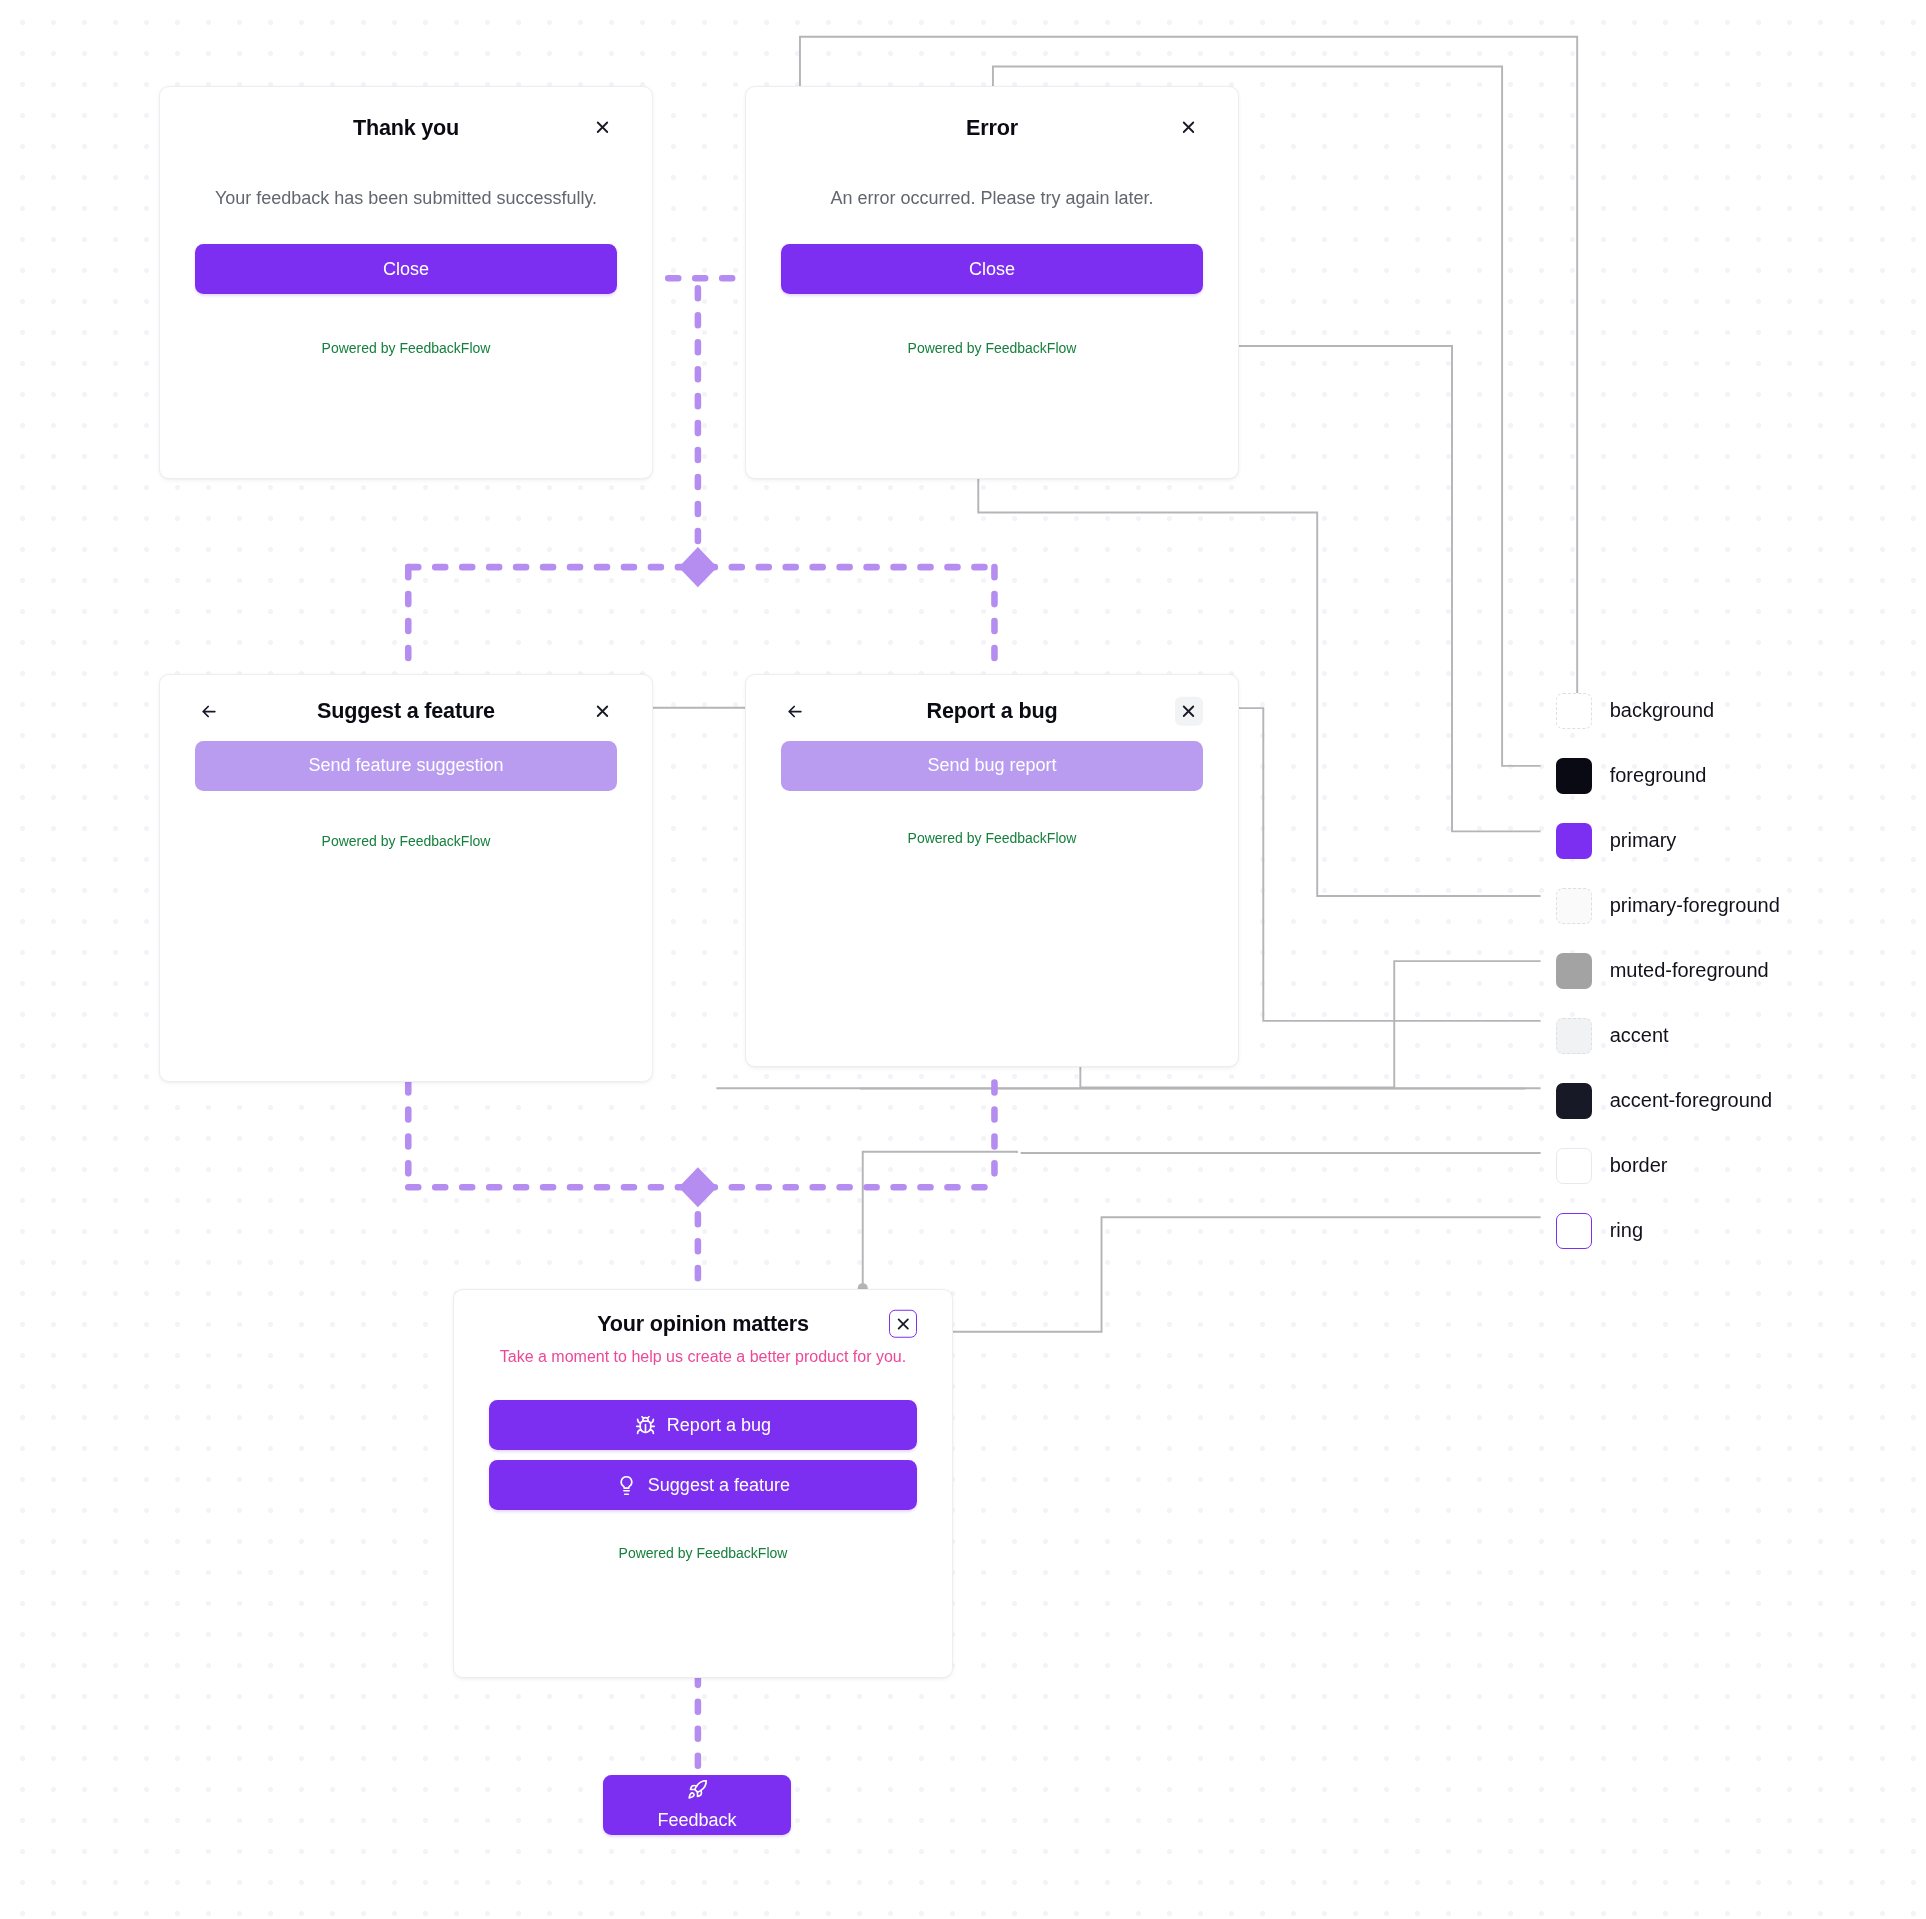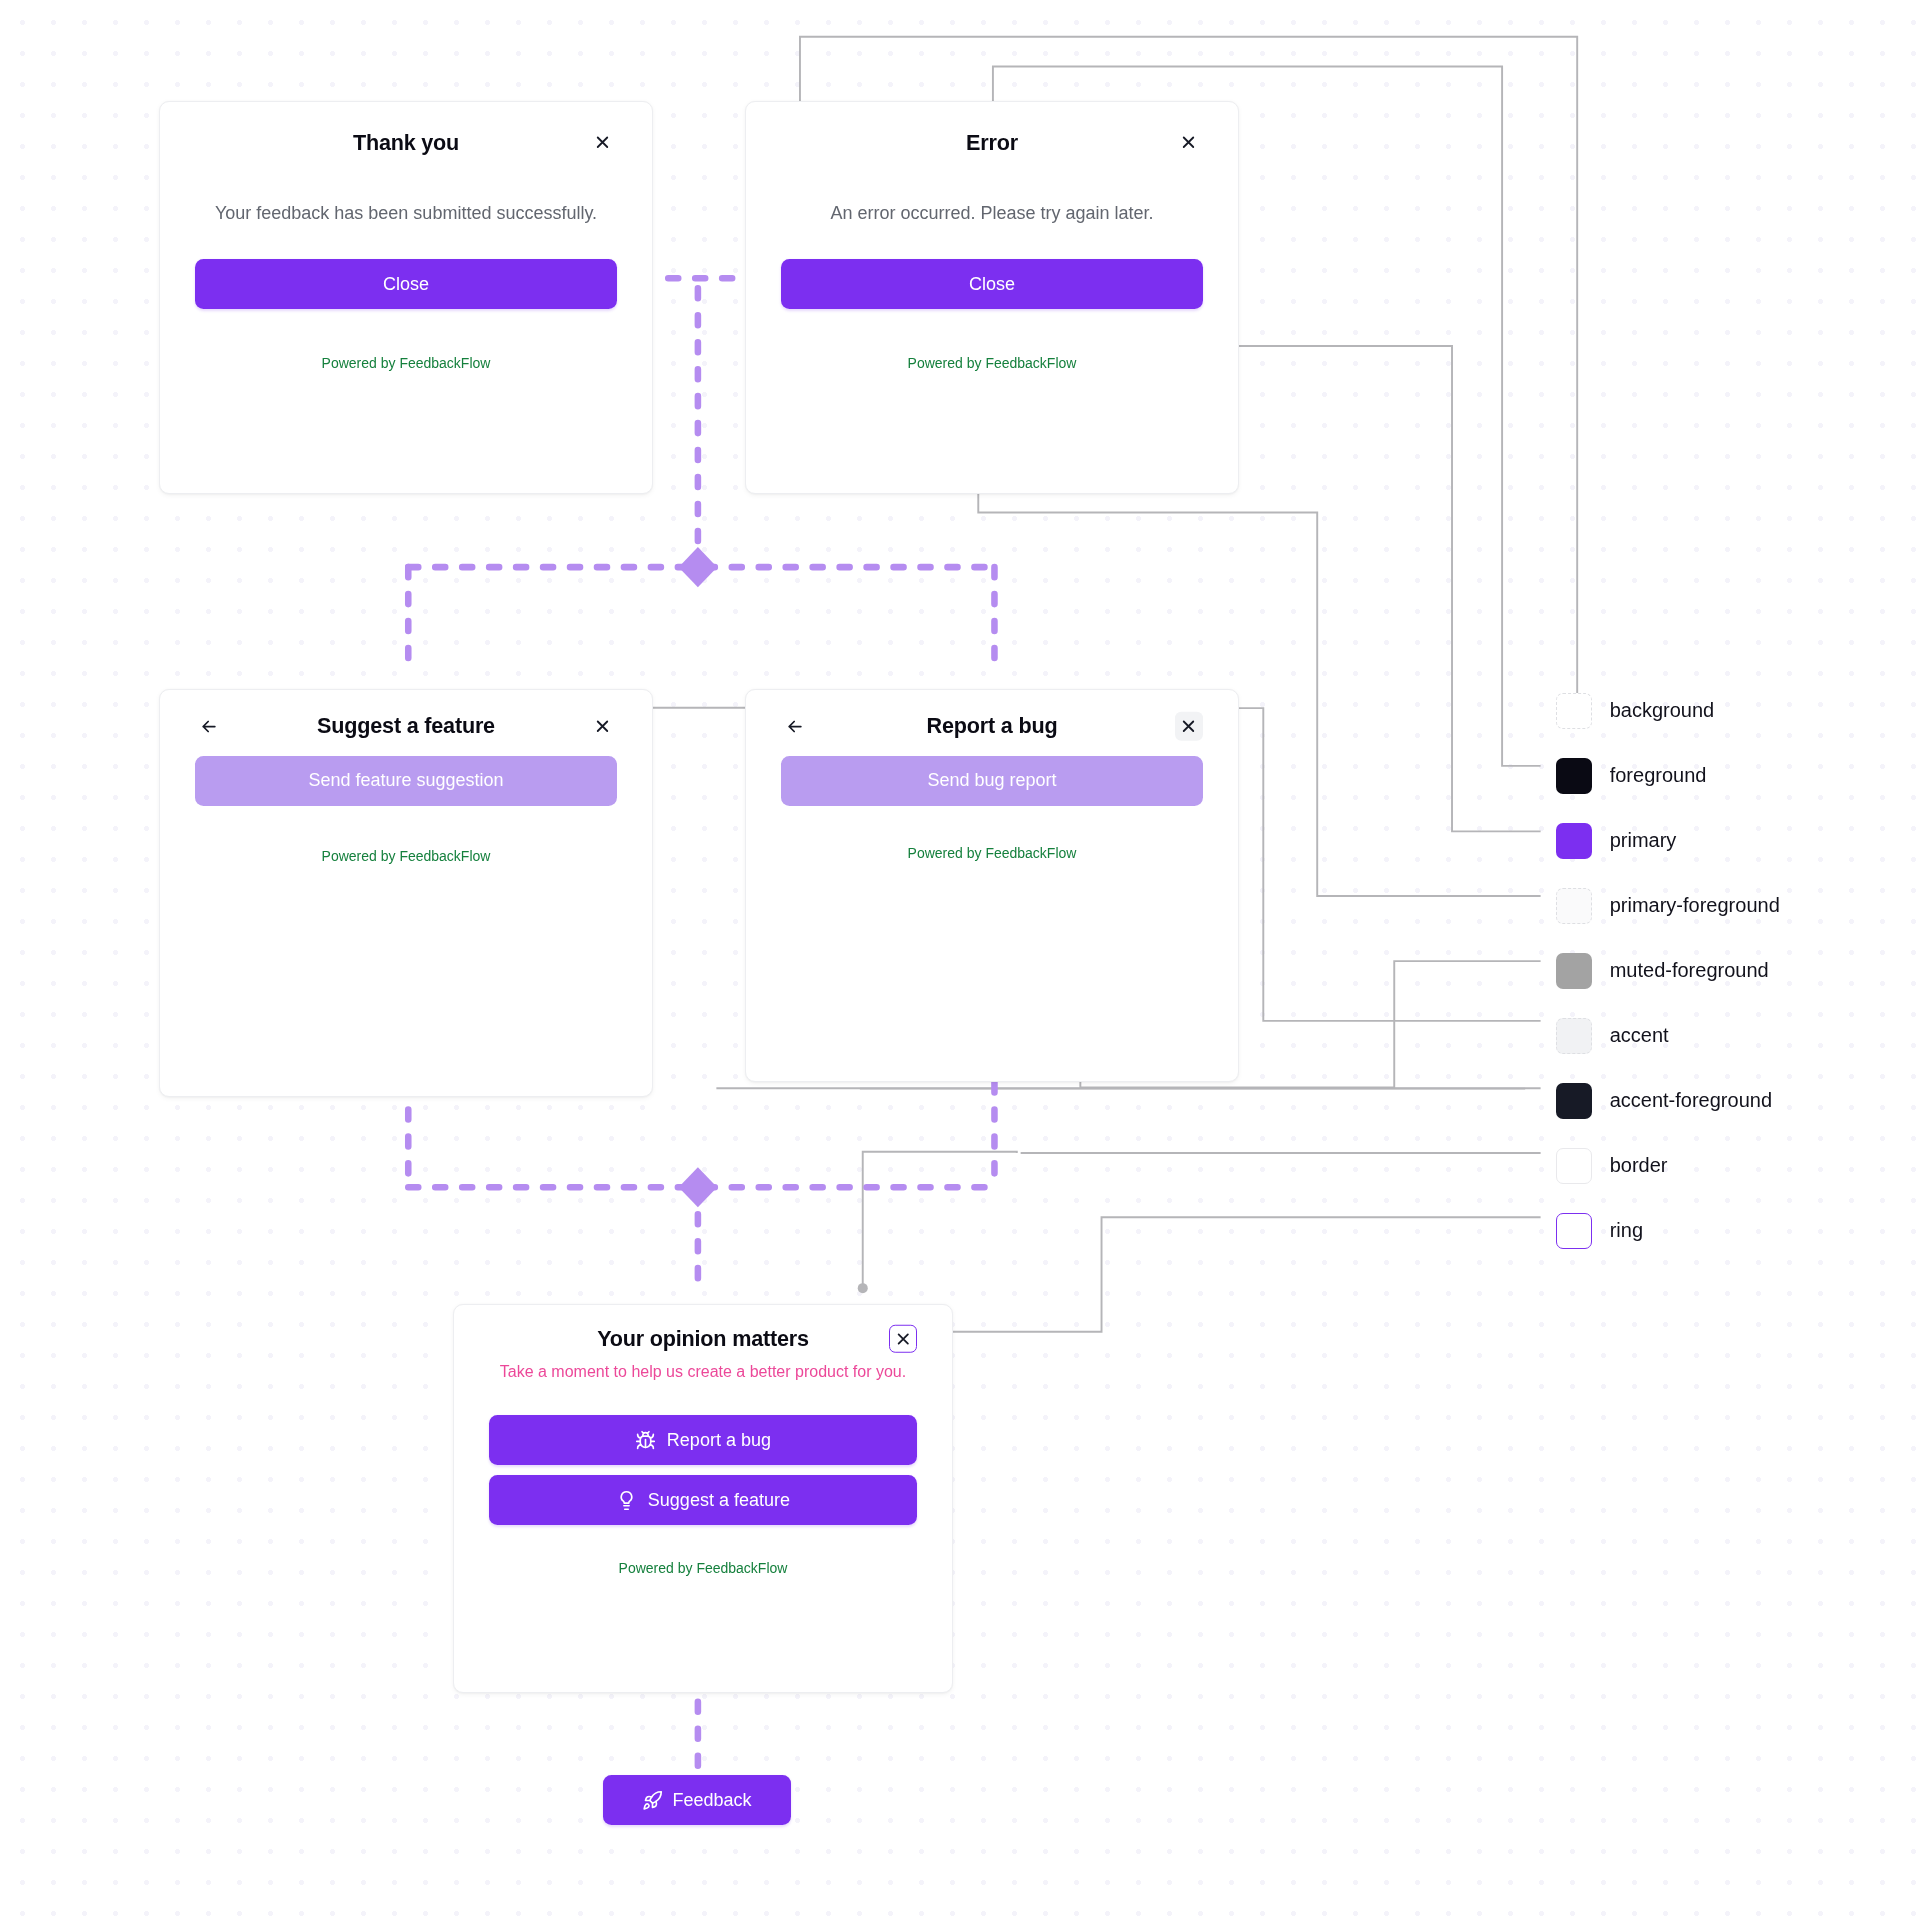--- a/index.html
+++ b/index.html
@@ -31,21 +31,20 @@
     pointer-events: none;
   }
 
   
   .card {
     position: absolute;
     background: #ffffff;
     border: 1.2px solid #edeef1;
     border-radius: 10px;
     box-shadow: 0 1.5px 5.4px rgba(16,17,26,0.045), 0 0.8px 1.5px rgba(16,17,26,0.03);
-    margin-top: 15px;
   }
 
   .card-head {
     position: relative;
     display: flex;
     align-items: center;
     justify-content: center;
     height: 35px;
   }
   .card-title {
@@ -306,21 +305,21 @@
       <svg width="21" height="21" viewBox="0 0 24 24" fill="none" stroke="#ffffff" stroke-width="1.9" stroke-linecap="round" stroke-linejoin="round">
         <path d="M9 18h6M10 22h4"></path>
         <path d="M12 2a6 6 0 0 0-3.6 10.8c.5.4.8.9.9 1.5l.1.7h5.2l.1-.7c.1-.6.4-1.1.9-1.5A6 6 0 0 0 12 2z"></path>
       </svg>
       <span>Suggest a feature</span>
     </div>
 
     <div class="powered" style="margin-top:35px;">Powered by FeedbackFlow</div>
   </div>
 
-  <div class="btn-primary" style="position:absolute; left:603px; top:1775px; width:188px; height:50px; gap:9.2px;">
+  <div class="btn-primary" style="position:absolute; left:603px; top:1775px; width:188px; height:60px; gap:9.2px;flex-direction:column;">
     <svg width="21" height="21" viewBox="0 0 24 24" fill="none" stroke="#ffffff" stroke-width="1.9" stroke-linecap="round" stroke-linejoin="round">
       <path d="M4.5 16.5c-1.5 1.26-2 5-2 5s3.74-.5 5-2c.71-.84.7-2.13-.09-2.91a2.18 2.18 0 0 0-2.91-.09z"></path>
       <path d="M12 15l-3-3a22 22 0 0 1 2-3.95A12.88 12.88 0 0 1 22 2c0 2.72-.78 7.5-6 11a22.35 22.35 0 0 1-4 2z"></path>
       <path d="M9 12H4s.55-3.03 2-4c1.62-1.08 5 0 5 0M12 15v5s3.03-.55 4-2c1.08-1.62 0-5 0-5"></path>
     </svg>
     <span>Feedback</span>
   </div>
 
   <div id="legend">
       <div class="legend-row">

